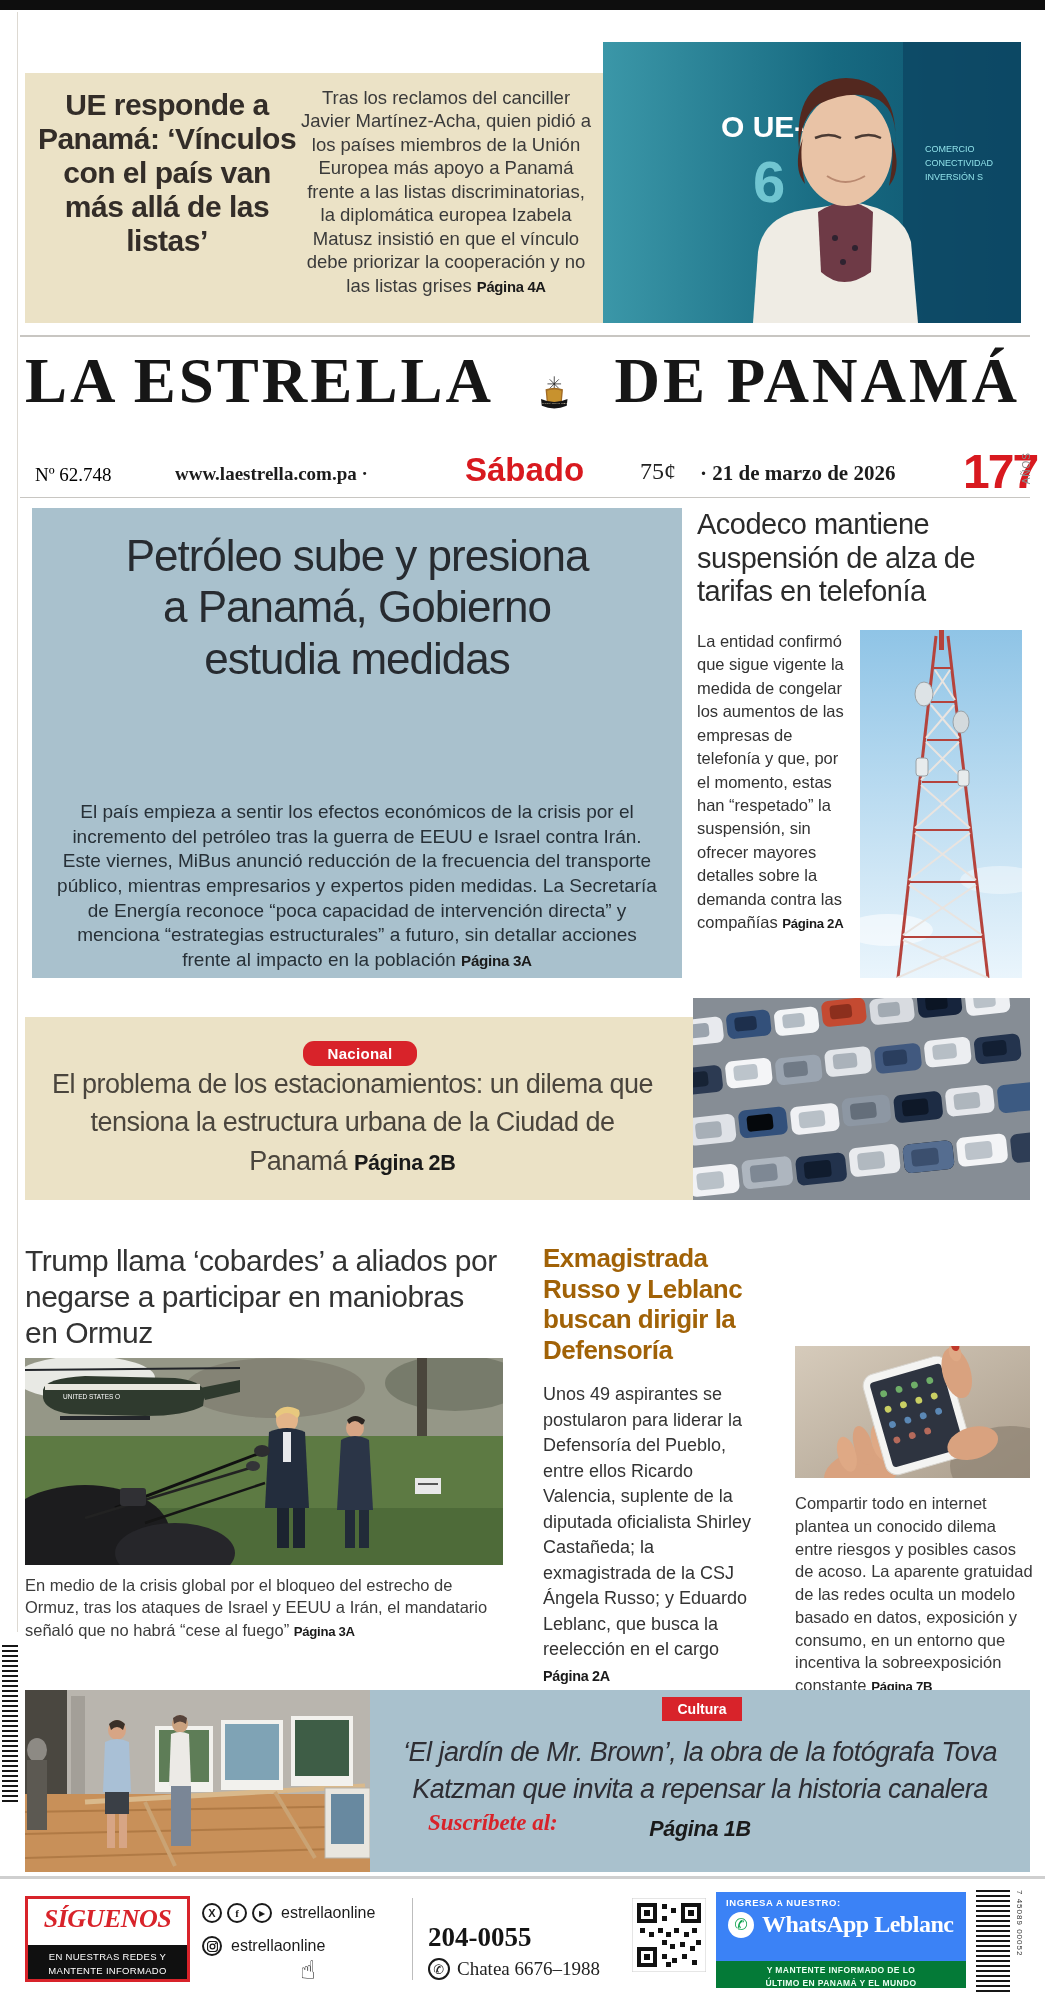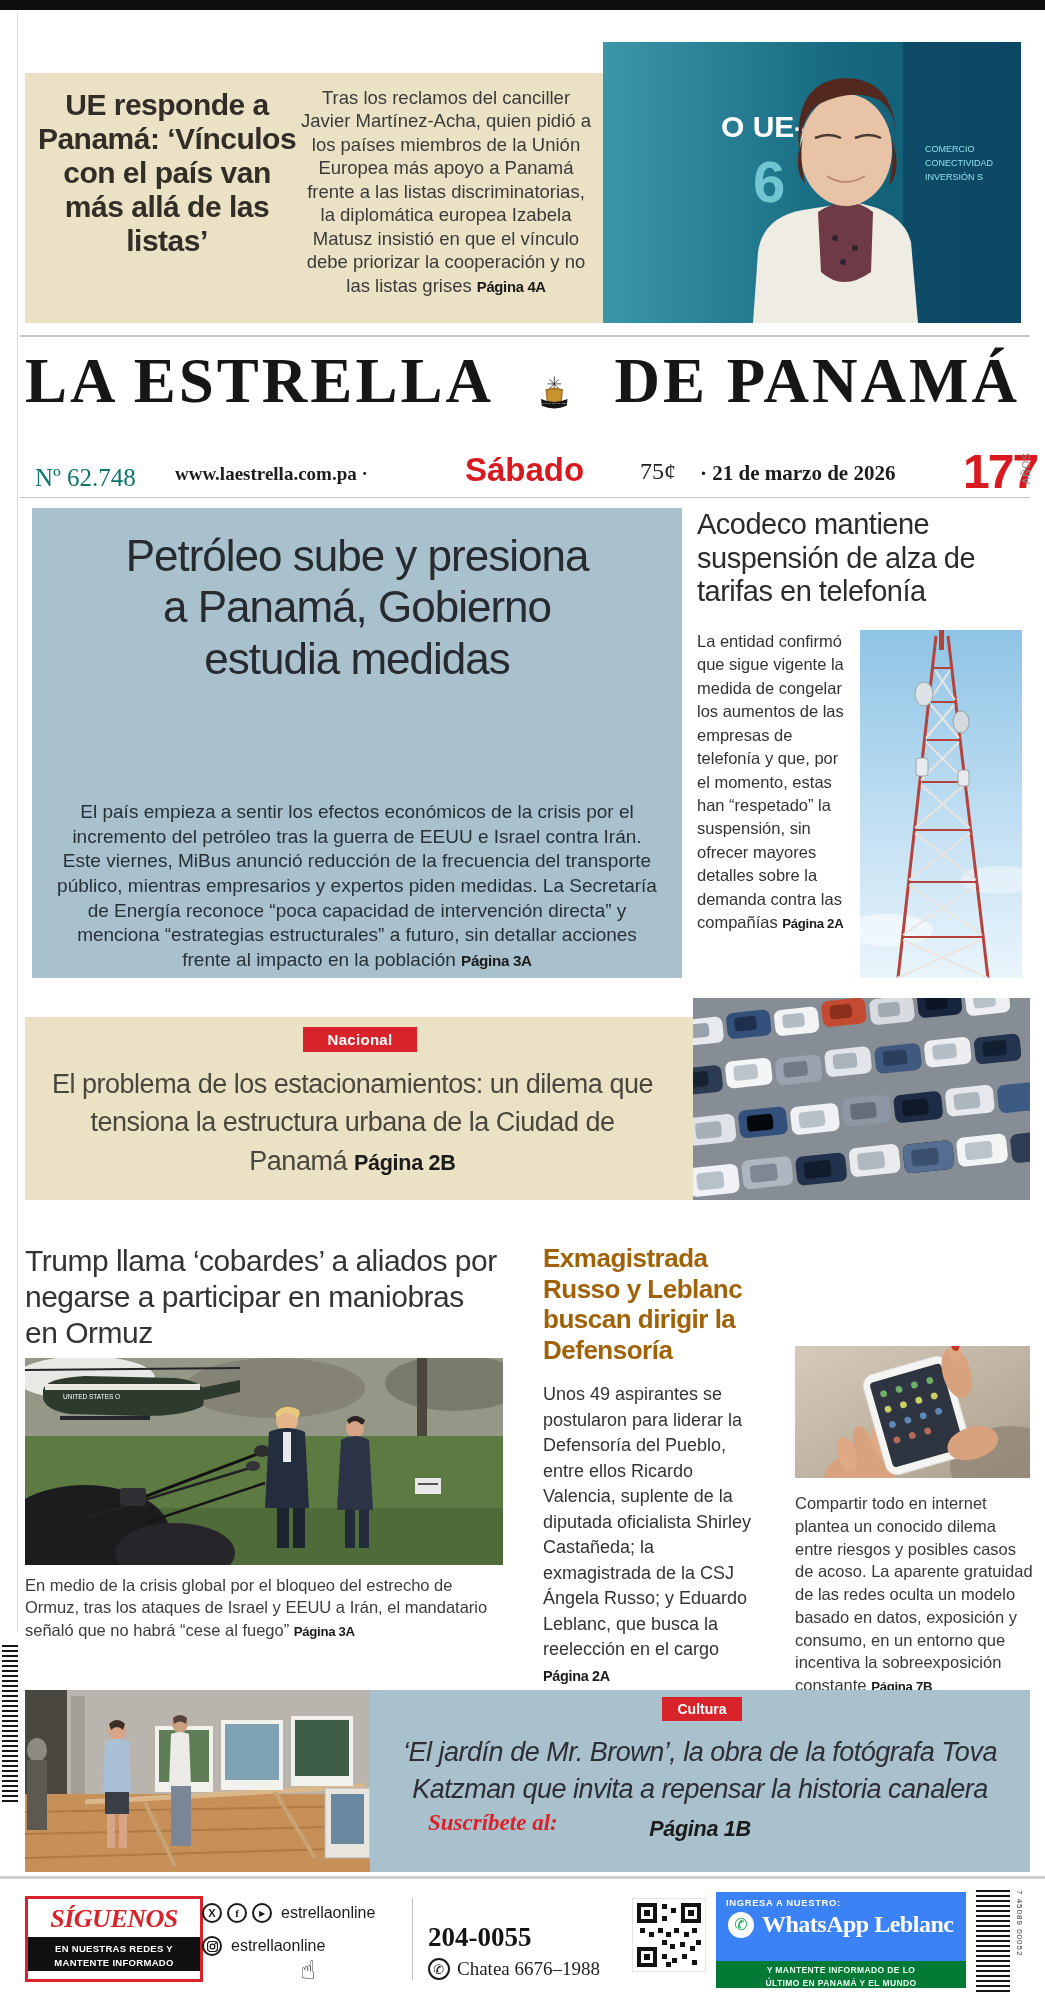--- a/index.html
+++ b/index.html
@@ -17,21 +17,21 @@
            text-align:center;color:#332d28;letter-spacing:-0.5px;}
   .topbody{left:298px;top:86px;width:296px;font-size:18.5px;line-height:1.27;text-align:center;color:#3a3a3a;}
   .topphoto{left:603px;top:42px;width:418px;height:281px;overflow:hidden;}
 
   .rule{background:#c8c6c2;}
   .masthead{left:25px;top:344px;width:995px;height:102px;display:flex;align-items:flex-start;
             justify-content:space-between;gap:44px;}
   .mast-word{font-family:"Liberation Serif","DejaVu Serif",serif;font-weight:700;font-size:63px;
              letter-spacing:3px;color:#161616;line-height:1;margin-top:6px;white-space:nowrap;}
   .dateline{left:25px;top:450px;width:995px;height:45px;}
-  .dl-issue{left:10px;top:14px;font-size:25px;color:#0f766e;}
+  .dl-issue{left:10px;top:14px;font-size:19px;color:#000000;}
   .dl-web{left:150px;top:13px;font-size:19px;font-weight:700;color:#1c1c1c;}
   .dl-day{left:440px;top:1px;font-size:33px;font-weight:700;color:#d8191f;}
   .dl-price{left:615px;top:8px;font-size:24px;color:#222;}
   .dl-date{left:675px;top:11px;font-size:21px;font-weight:700;color:#1c1c1c;}
   .dl-years{left:938px;top:-6px;font-size:48px;font-weight:700;color:#d8191f;letter-spacing:-2px;}
   .dl-anios{left:996px;top:2px;font-size:10px;color:#8a8a8a;letter-spacing:1px;
             writing-mode:vertical-rl;transform:rotate(180deg);}
 
   
   .leadbox{left:32px;top:508px;width:650px;height:470px;background:#a9c1cd;}
@@ -40,21 +40,21 @@
   .leadbody{left:24px;top:292px;width:602px;font-size:19px;line-height:1.3;text-align:center;color:#273037;}
 
   
   .acohead{left:697px;top:508px;width:332px;font-size:29px;line-height:1.16;color:#2b2b2b;letter-spacing:-0.5px;}
   .acobody{left:697px;top:630px;width:156px;font-size:16.5px;line-height:1.42;color:#333;}
   .towerphoto{left:860px;top:630px;width:162px;height:348px;overflow:hidden;}
 
   
   .nacbox{left:25px;top:1017px;width:1005px;height:183px;background:#ebe2c6;}
   .tag{background:#d8232a;color:#fff;font-weight:700;text-align:center;}
-  .nactag{left:278px;top:10px;width:114px;height:25px;font-size:15px;line-height:25px;letter-spacing:0.3px;}
+  .nactag{left:278px;top:24px;width:114px;height:25px;font-size:15px;line-height:25px;letter-spacing:0.3px;border-radius:11px;}
   .nachead{left:15px;top:48px;width:625px;font-size:27px;line-height:1.42;color:#4a453d;text-align:center;letter-spacing:-0.5px;}
   .parkphoto{left:693px;top:998px;width:337px;height:202px;overflow:hidden;}
 
   
   .c1head{left:25px;top:1243px;width:472px;font-size:30px;line-height:1.2;color:#333;letter-spacing:-0.5px;}
   .c1photo{left:25px;top:1358px;width:478px;height:207px;overflow:hidden;}
   .c1cap{left:25px;top:1574px;width:472px;font-size:16.5px;line-height:1.36;color:#3c3c3c;}
   .c2head{left:543px;top:1243px;width:215px;font-size:26px;line-height:1.18;font-weight:700;color:#a16207;letter-spacing:-0.5px;}
   .c2body{left:543px;top:1382px;width:215px;font-size:18px;line-height:1.42;color:#333;}
   .c3head{left:795px;top:1243px;width:238px;font-size:26px;line-height:1.2;color:#3f3f3f;letter-spacing:-0.5px;}
@@ -63,25 +63,25 @@
 
   
   .culphoto{left:25px;top:1690px;width:345px;height:182px;overflow:hidden;}
   .culbox{left:370px;top:1690px;width:660px;height:182px;background:#a9c1cd;}
   .cultag{left:292px;top:7px;width:80px;height:24px;font-size:14px;line-height:24px;}
   .culhead{left:25px;top:44px;width:610px;font-size:27px;line-height:1.38;font-style:italic;
            color:#2e2e34;text-align:center;letter-spacing:-0.5px;}
 
   
   .footrule{left:0;top:1876px;width:1045px;height:3px;background:#cfcfcf;}
-  .sigbox{left:25px;top:1896px;width:178px;height:86px;border:3px solid #d8232a;background:#fff;box-sizing:border-box;}
+  .sigbox{left:25px;top:1896px;width:165px;height:86px;border:3px solid #d8232a;background:#fff;box-sizing:border-box;}
   .sigword{width:100%;text-align:center;margin-top:5px;font-family:"Liberation Serif",serif;
            font-style:italic;font-weight:700;font-size:26px;color:#d8232a;letter-spacing:-0.5px;}
-  .sigsub{position:absolute;left:0;bottom:8px;width:100%;height:34px;background:#101010;color:#fff;
-          font-size:9.5px;font-weight:700;text-align:center;line-height:1.45;padding-top:5px;box-sizing:border-box;letter-spacing:0.3px;}
+  .sigsub{position:absolute;left:0;bottom:0;width:100%;height:34px;background:#101010;color:#fff;
+          font-size:9.5px;font-weight:400;text-align:center;line-height:1.45;padding-top:5px;box-sizing:border-box;letter-spacing:0.3px;}
   .socialrow{display:flex;align-items:center;gap:5px;}
   .circ{width:20px;height:20px;border:2px solid #1a1a1a;border-radius:50%;display:flex;
         align-items:center;justify-content:center;font-size:11px;font-weight:700;color:#1a1a1a;box-sizing:border-box;background:#fff;}
   .handle{font-size:16px;color:#1b1b1b;margin-left:4px;}
   .fdivider{left:412px;top:1898px;width:1px;height:82px;background:#bdbdbd;}
   .susc{left:428px;top:1810px;font-family:"Liberation Serif",serif;font-style:italic;font-weight:700;
         font-size:23px;color:#d8232a;}
   .suscnum{left:428px;top:1922px;font-family:"Liberation Serif",serif;font-weight:700;font-size:27px;color:#141414;}
   .chatea{left:428px;top:1958px;font-family:"Liberation Serif",serif;font-size:19px;color:#222;
           display:flex;align-items:center;gap:7px;}

